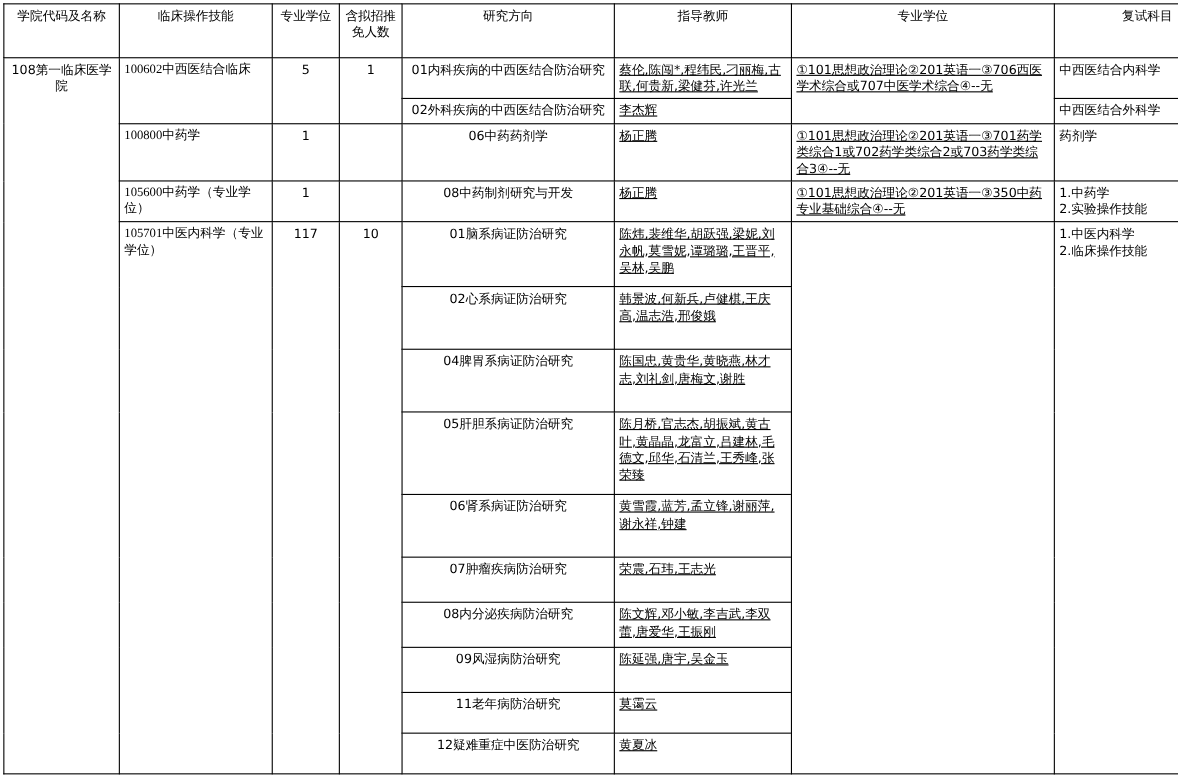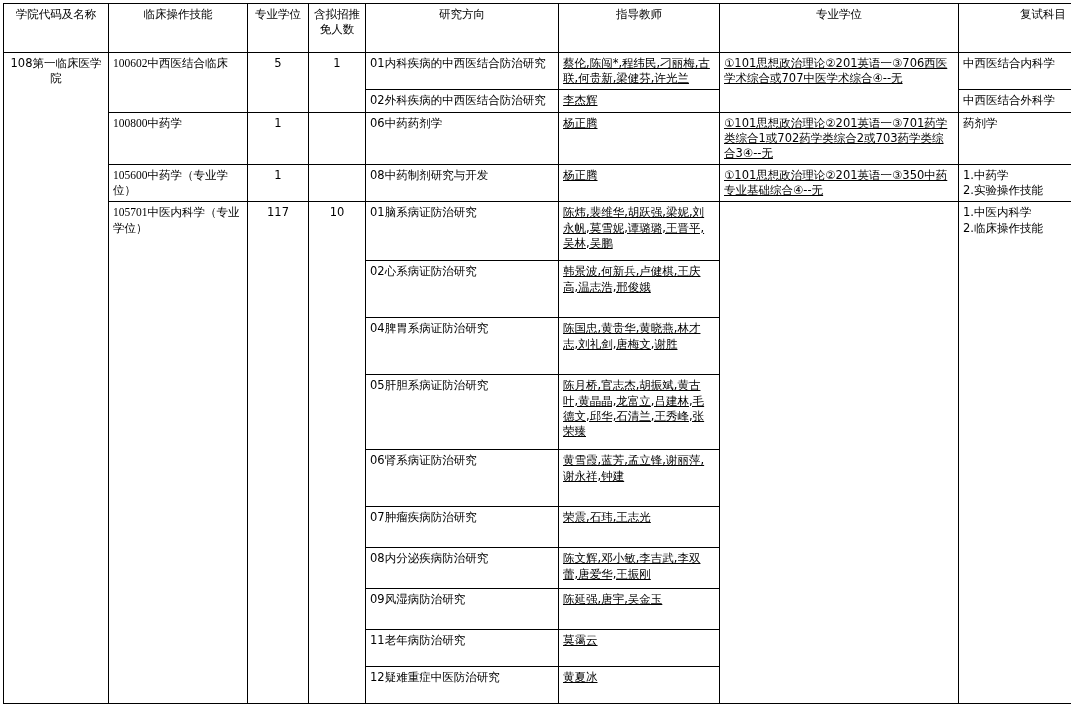--- a/index.html
+++ b/index.html
@@ -56,20 +56,21 @@
     padding-left: 5px;
   }
   td.major {
     vertical-align: middle;
     padding-left: 5px;
     font-family: Liberation Serif, serif;
   }
   td.dir {
     vertical-align: middle;
     padding-left: 5px;
+    text-align: center;
   }
   td.teach {
     vertical-align: middle;
     padding-left: 5px;
     text-decoration: underline;
   }
   td.exam {
     vertical-align: top;
     padding: 4px 5px;
     text-decoration: underline;

